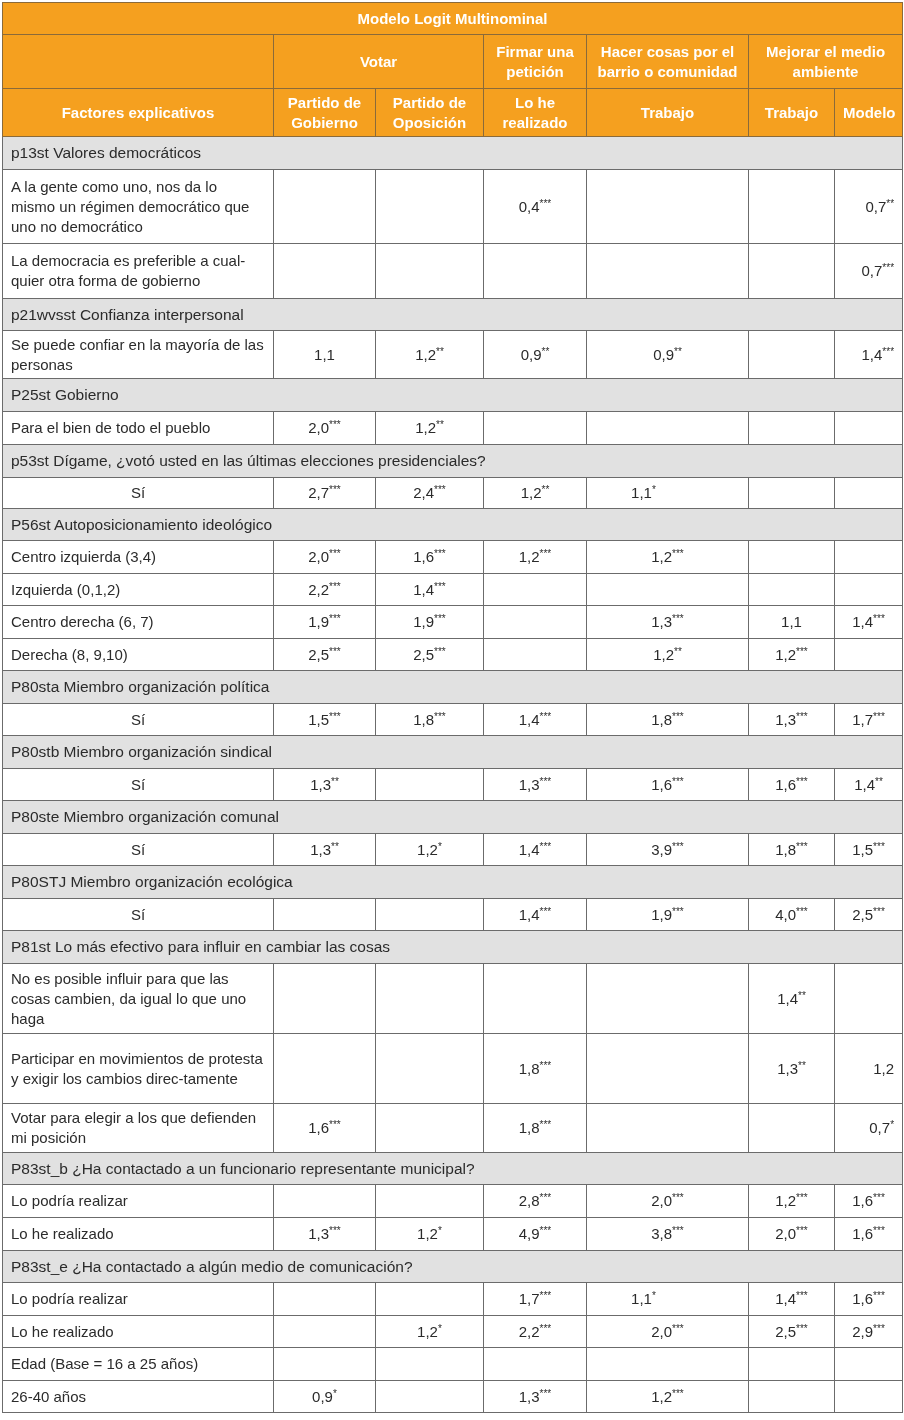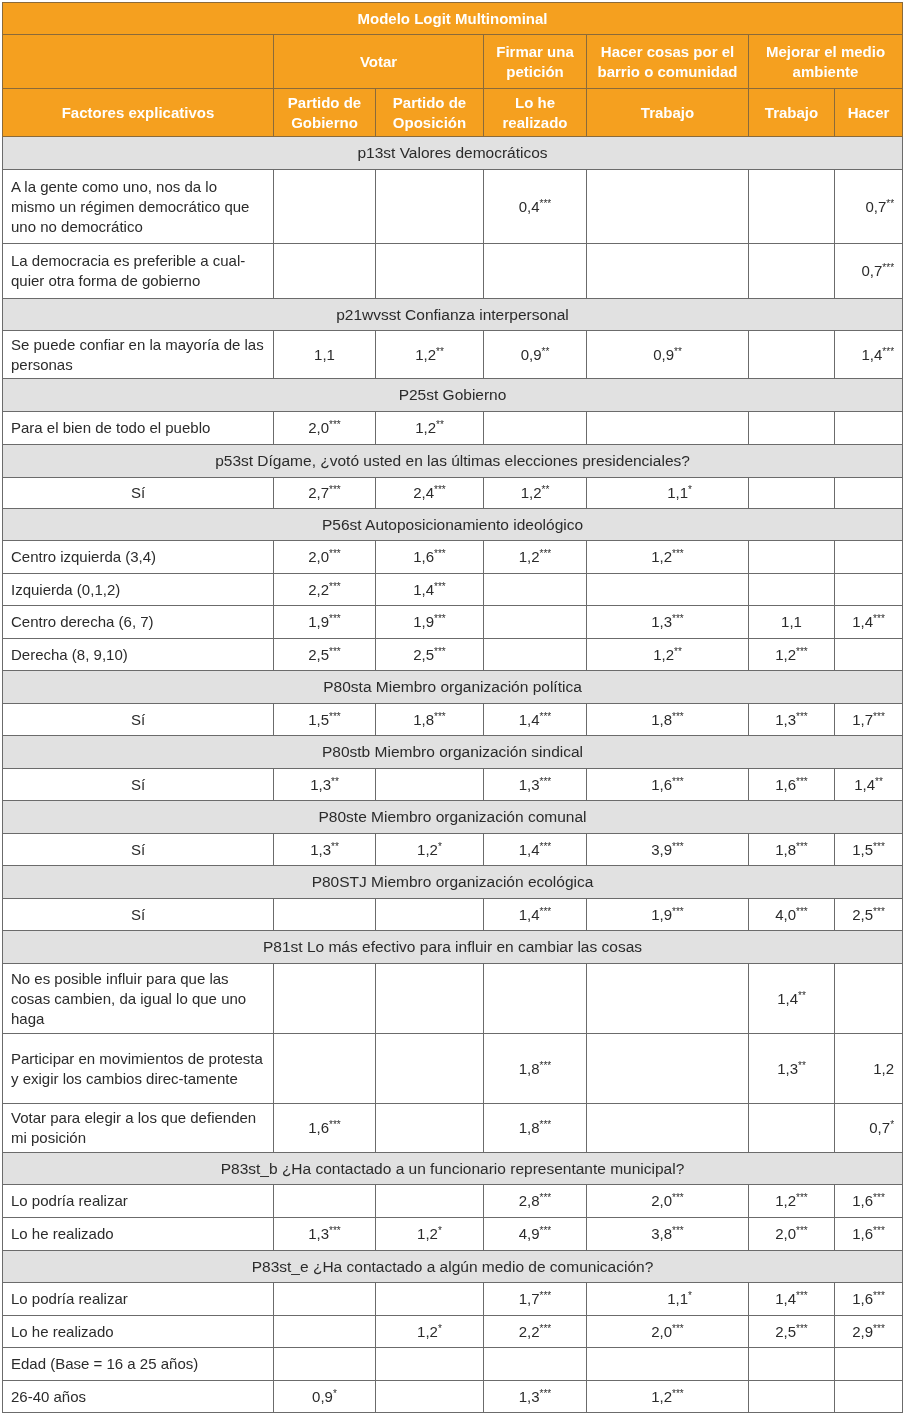--- a/index.html
+++ b/index.html
@@ -24,29 +24,28 @@
       background: #f5a01f;
       color: #ffffff;
       font-weight: bold;
       text-align: center;
       border-color: #8a6a3a;
       font-size: 15px;
       line-height: 20px;
     }
     tr.section td {
       background: #e1e1e1;
-      text-align: center;
       height: 31px;
       font-size: 15.5px;
     }
     td.factor { text-align: left; }
     td.factor.center { text-align: center; }
     td.val { text-align: center; white-space: nowrap; }
     td.val.right { text-align: right; }
-    td.val.offr { text-align: right; padding-right: 56px; }
+    td.val.offr { padding-right: 56px; }
     sup { font-size: 10px; vertical-align: 5px; line-height: 0; }
   </style>
 </head>
 <body>
 
 <div class="wrap">
   <table>
     <colgroup>
       <col style="width:271px">
       <col style="width:102px">
@@ -67,21 +66,21 @@
         <th>Hacer cosas por el barrio o comunidad</th>
         <th colspan="2">Mejorar el medio ambiente</th>
       </tr>
       <tr style="height:48px">
         <th>Factores explicativos</th>
         <th>Partido de Gobierno</th>
         <th>Partido de Oposición</th>
         <th>Lo he realizado</th>
         <th>Trabajo</th>
         <th>Trabajo</th>
-        <th>Hacer</th>
+        <th>Modelo</th>
       </tr>
     </thead>
     <tbody id="tbody">
         <tr class="section" style="height: 33px;">
           <td colspan="7">p13st Valores democráticos</td>
         </tr>
         <tr style="height: 74px;">
           <td class="factor">A la gente como uno, nos da lo mismo un régimen democrático que uno no democrático</td>
           <td class="val"><span></span><sup></sup></td>
           <td class="val"><span></span><sup></sup></td>

